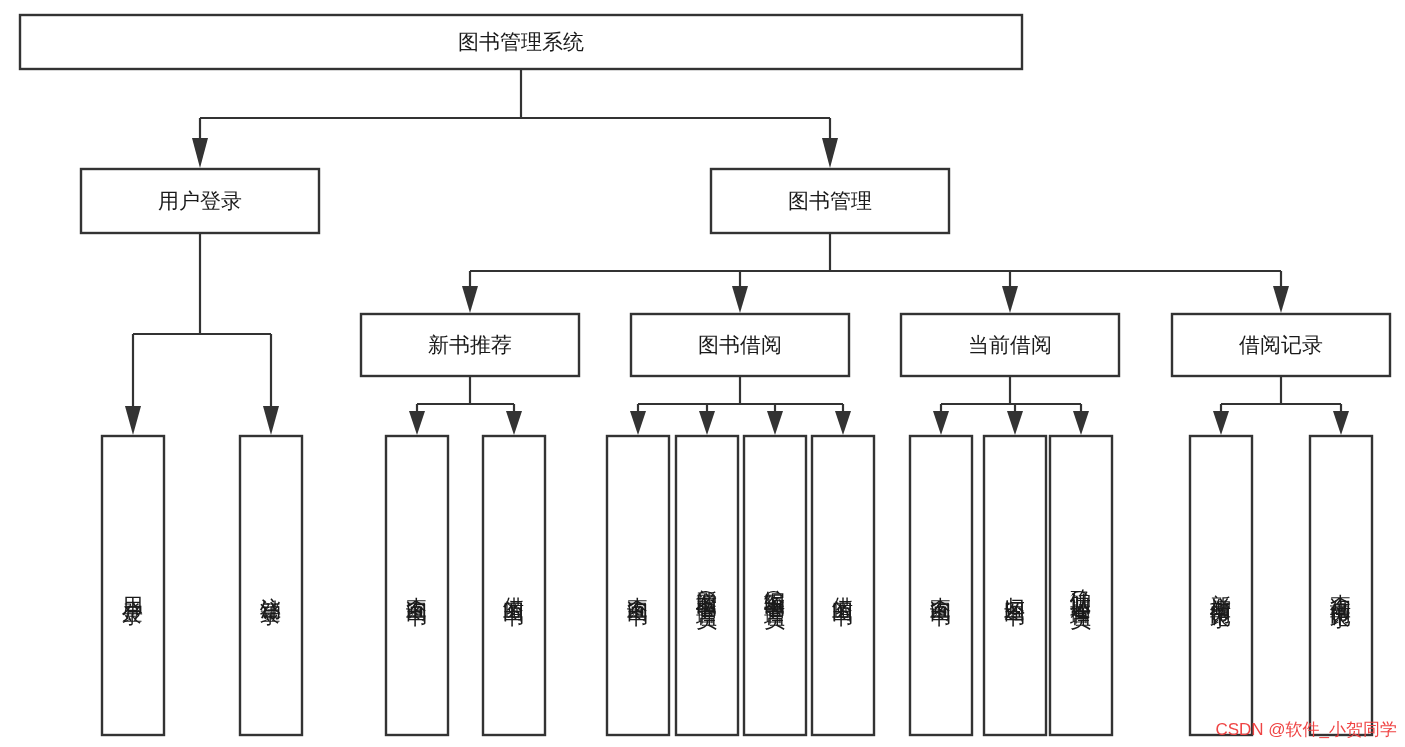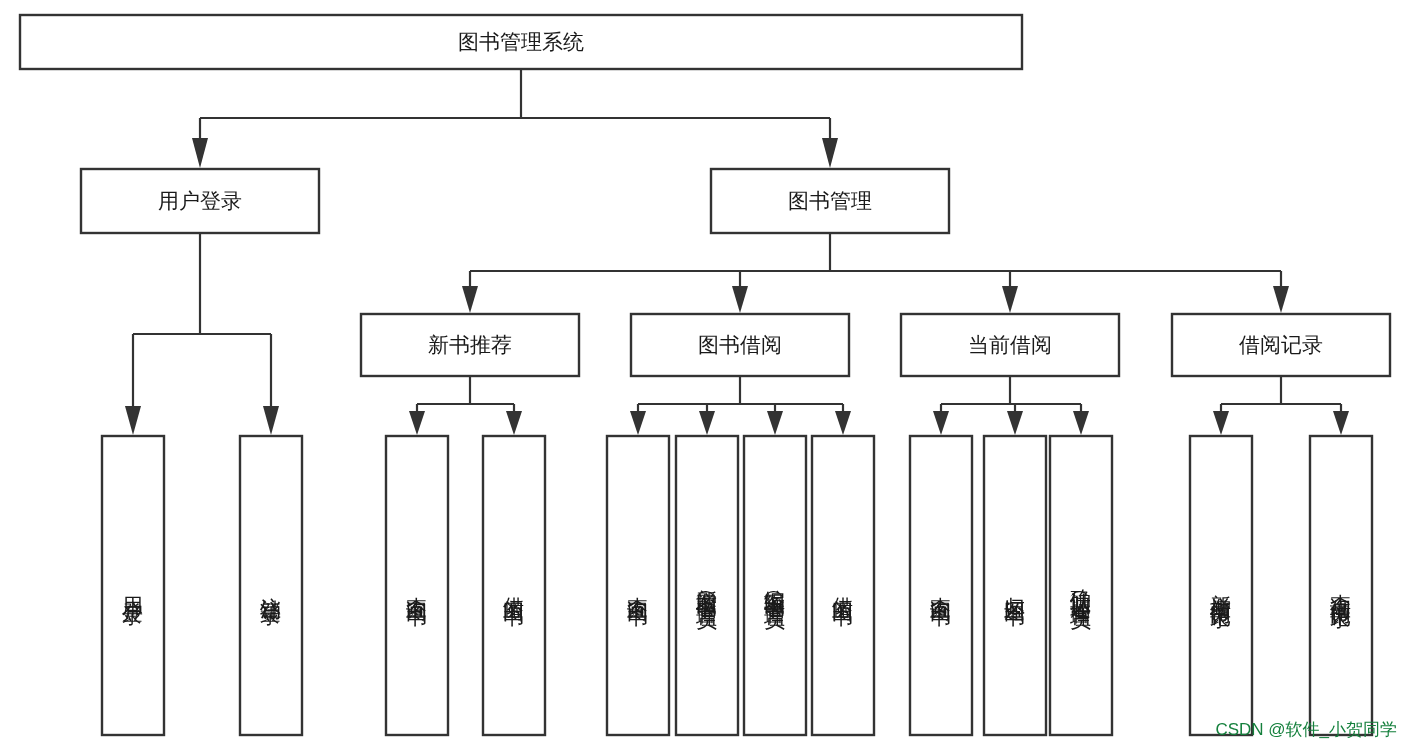--- a/index.html
+++ b/index.html
@@ -47,21 +47,21 @@
   .arrow-head {
     fill: #333333;
     stroke: none;
   }
   .watermark {
     position: absolute;
     right: 8px;
     bottom: 6px;
     font-family: "Liberation Sans", "DejaVu Sans", sans-serif;
     font-size: 17px;
-    color: #15803d;
+    color: #ef4444;
     white-space: nowrap;
     user-select: none;
   }
   .vlabel-html {
     position: absolute;
     display: flex;
     align-items: center;
     justify-content: center;
     font-family: "Liberation Sans", "DejaVu Sans", sans-serif;
     font-size: 21px;

